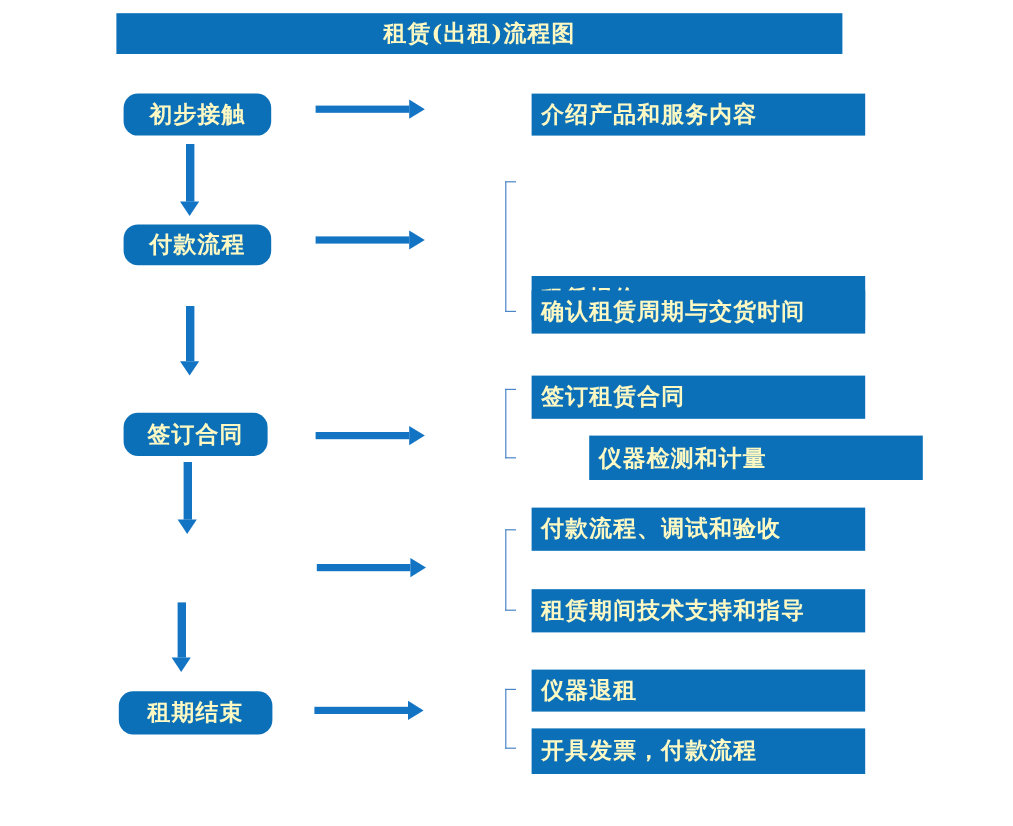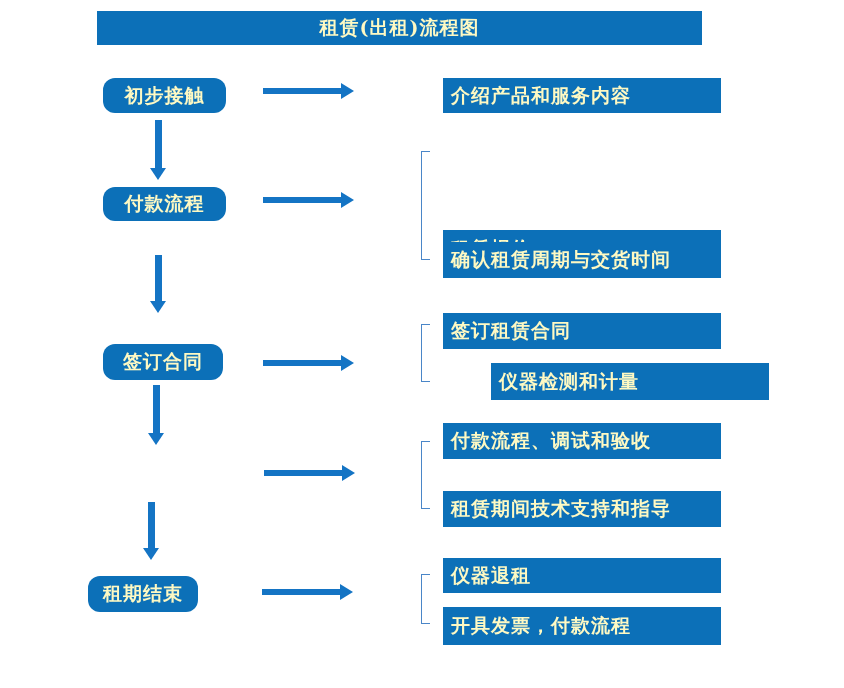--- a/index.html
+++ b/index.html
@@ -25,21 +25,21 @@
   .title-banner{
     left:97px;top:11px;width:605px;height:34px;
     justify-content:center;
     font-size:19px;
   }
   .stage{justify-content:center;border-radius:12px;}
   .stage.s1{left:103px;top:78px;width:123px;height:35px;}
   .stage.s2{left:103px;top:187px;width:123px;height:34px;}
   .stage.s3{left:103px;top:344px;width:120px;height:36px;}
   .stage.s4{left:100px;top:458px;width:110px;height:35px;}
-  .stage.s5{left:88px;top:576px;width:110px;height:36px;}
+  .stage.s5{left:99px;top:576px;width:128px;height:36px;}
   .output{left:443px;width:278px;padding-left:8px;justify-content:flex-start;}
   .output.o1{top:78px;height:35px;}
   .output.o2{top:132px;height:38px;}
   .output.o3{top:186px;height:37px;margin-top:44px;}
   .output.o4{top:242px;height:36px;}
   .output.o5{top:313px;height:36px;}
   .output.o6{top:363px;height:37px;margin-left:48px;}
   .output.o7{top:423px;height:36px;}
   .output.o8{top:491px;height:36px;}
   .output.o9{top:558px;height:35px;}

